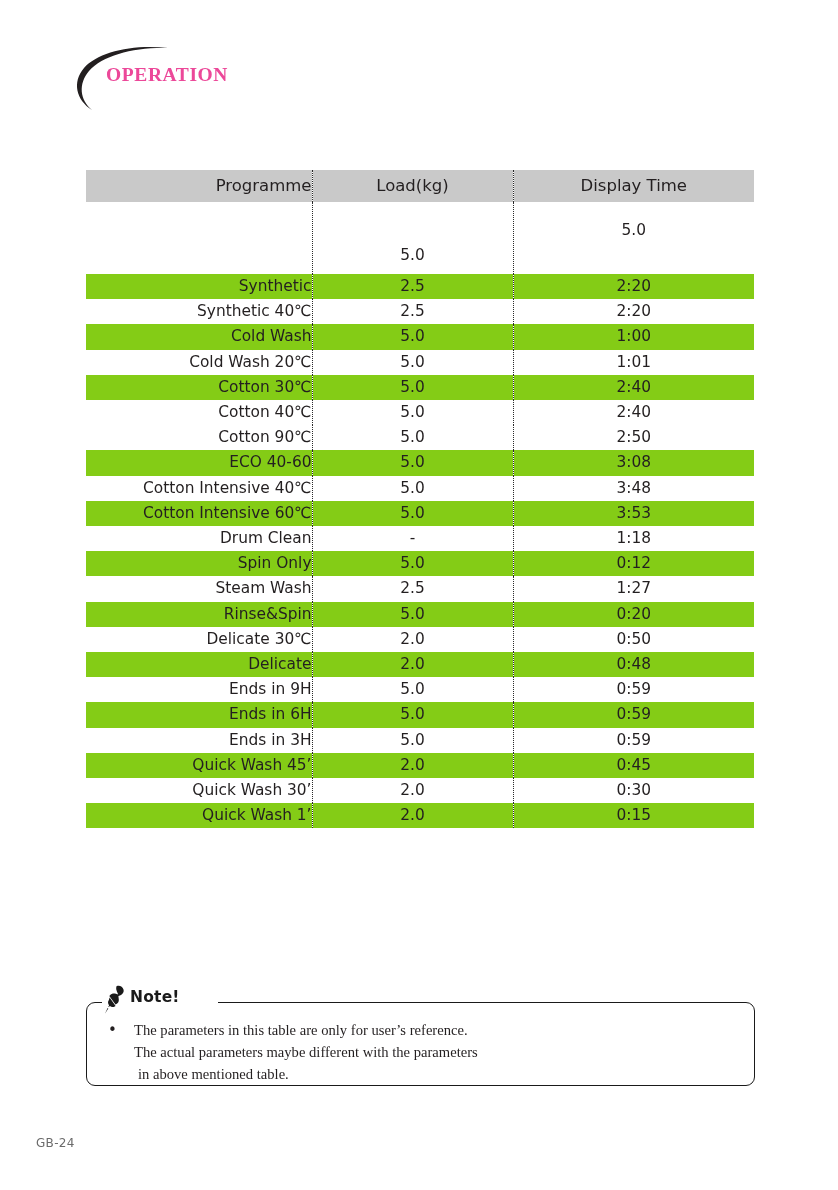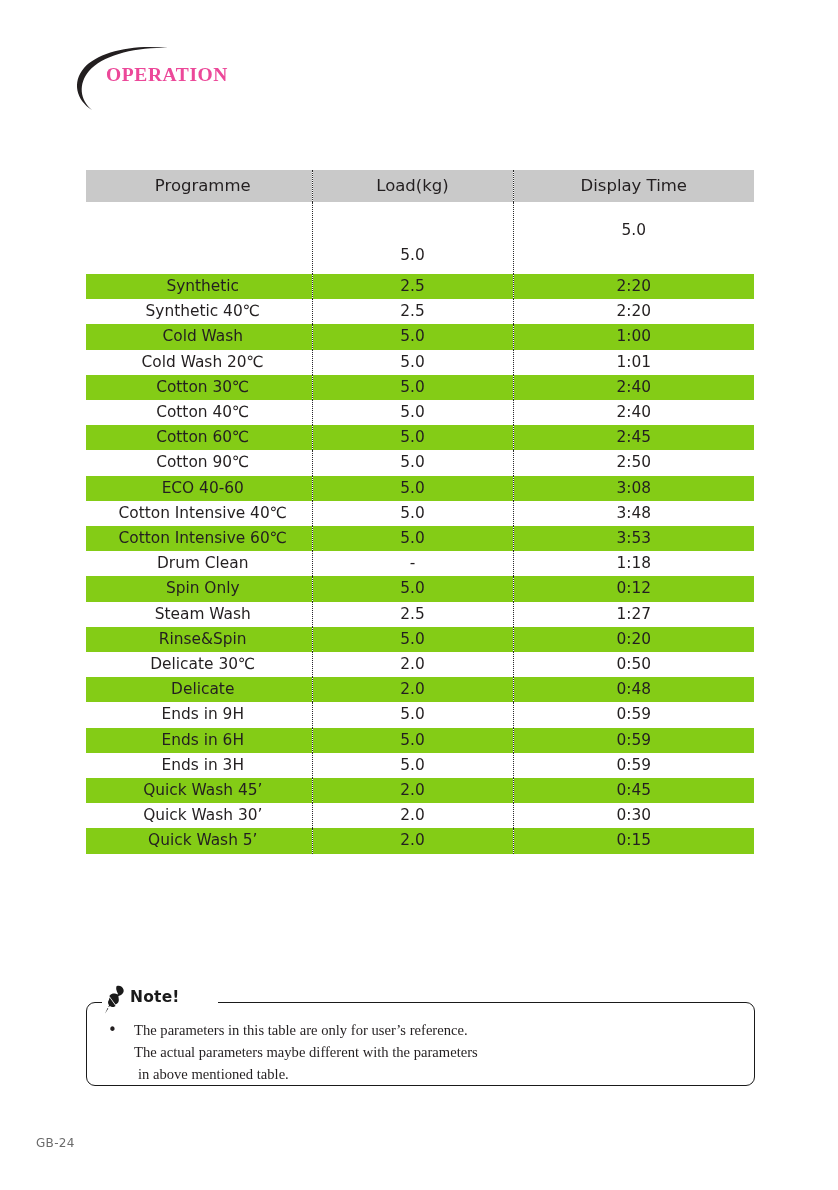--- a/index.html
+++ b/index.html
@@ -67,21 +67,21 @@
   .cell {
     height: 25.2px;
     line-height: 25.2px;
     font-size: 15.4px;
     color: #231f20;
     white-space: nowrap;
     overflow: hidden;
   }
   td.c-prog {
     padding-left: 8px;
-    text-align: center;
+    text-align: right;
     margin-top: 19px;
   }
   td.c-load, td.c-time {
     text-align: center;
   }
   
   td.c-load, td.c-time {
     border-left: 1.4px dotted #2b2b2b;
   }
 
@@ -233,25 +233,20 @@
       <tr class="shade">
         <td class="c-prog cell">Cotton 30℃</td>
         <td class="c-load cell">5.0</td>
         <td class="c-time cell">2:40</td>
       </tr>
       <tr class="plain">
         <td class="c-prog cell">Cotton 40℃</td>
         <td class="c-load cell">5.0</td>
         <td class="c-time cell">2:40</td>
       </tr>
-      <tr class="shade">
-        <td class="c-prog cell">Cotton 60℃</td>
-        <td class="c-load cell">5.0</td>
-        <td class="c-time cell">2:45</td>
-      </tr>
       <tr class="plain">
         <td class="c-prog cell">Cotton 90℃</td>
         <td class="c-load cell">5.0</td>
         <td class="c-time cell">2:50</td>
       </tr>
       <tr class="shade">
         <td class="c-prog cell">ECO 40-60</td>
         <td class="c-load cell">5.0</td>
         <td class="c-time cell">3:08</td>
       </tr>
@@ -314,21 +309,21 @@
         <td class="c-prog cell">Quick Wash 45’</td>
         <td class="c-load cell">2.0</td>
         <td class="c-time cell">0:45</td>
       </tr>
       <tr class="plain">
         <td class="c-prog cell">Quick Wash 30’</td>
         <td class="c-load cell">2.0</td>
         <td class="c-time cell">0:30</td>
       </tr>
       <tr class="shade">
-        <td class="c-prog cell">Quick Wash 5’</td>
+        <td class="c-prog cell">Quick Wash 1’</td>
         <td class="c-load cell">2.0</td>
         <td class="c-time cell">0:15</td>
       </tr>
     </tbody>
 </table>
 
 <div class="note-wrap">
   <div class="note-box"></div>
   <div class="note-notch"></div>
   <svg class="pin-icon" viewBox="0 0 26 30">

